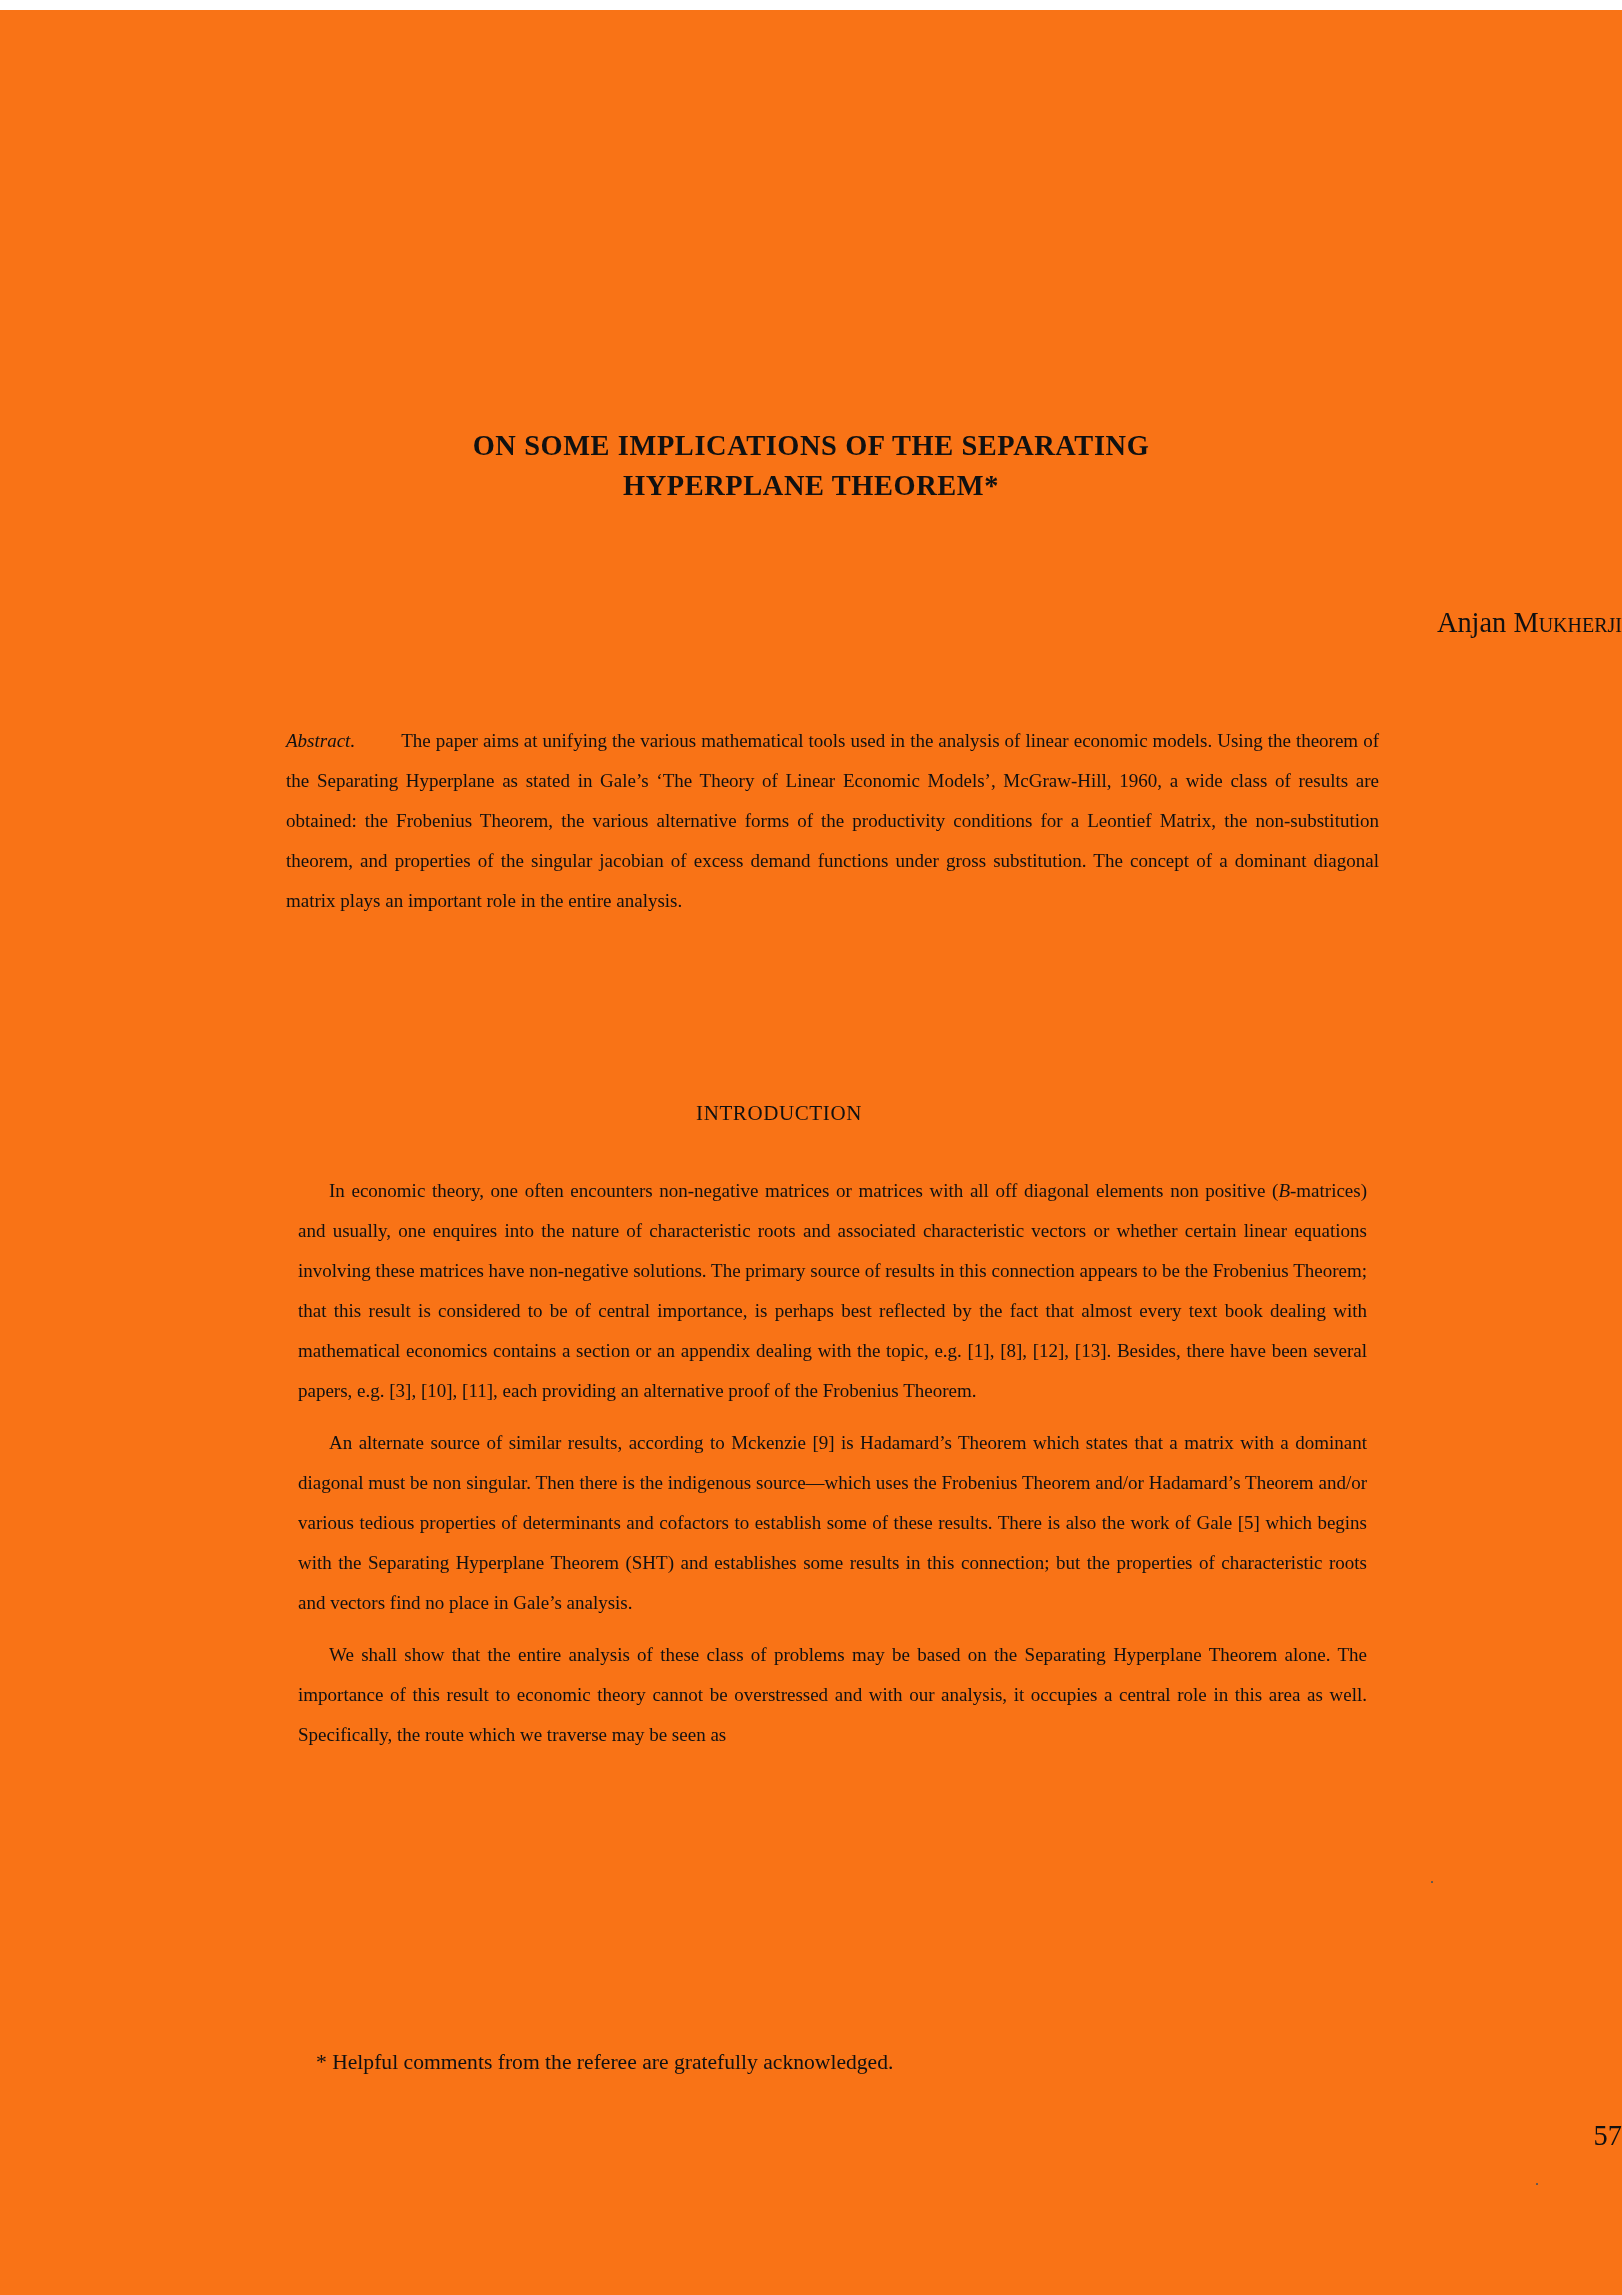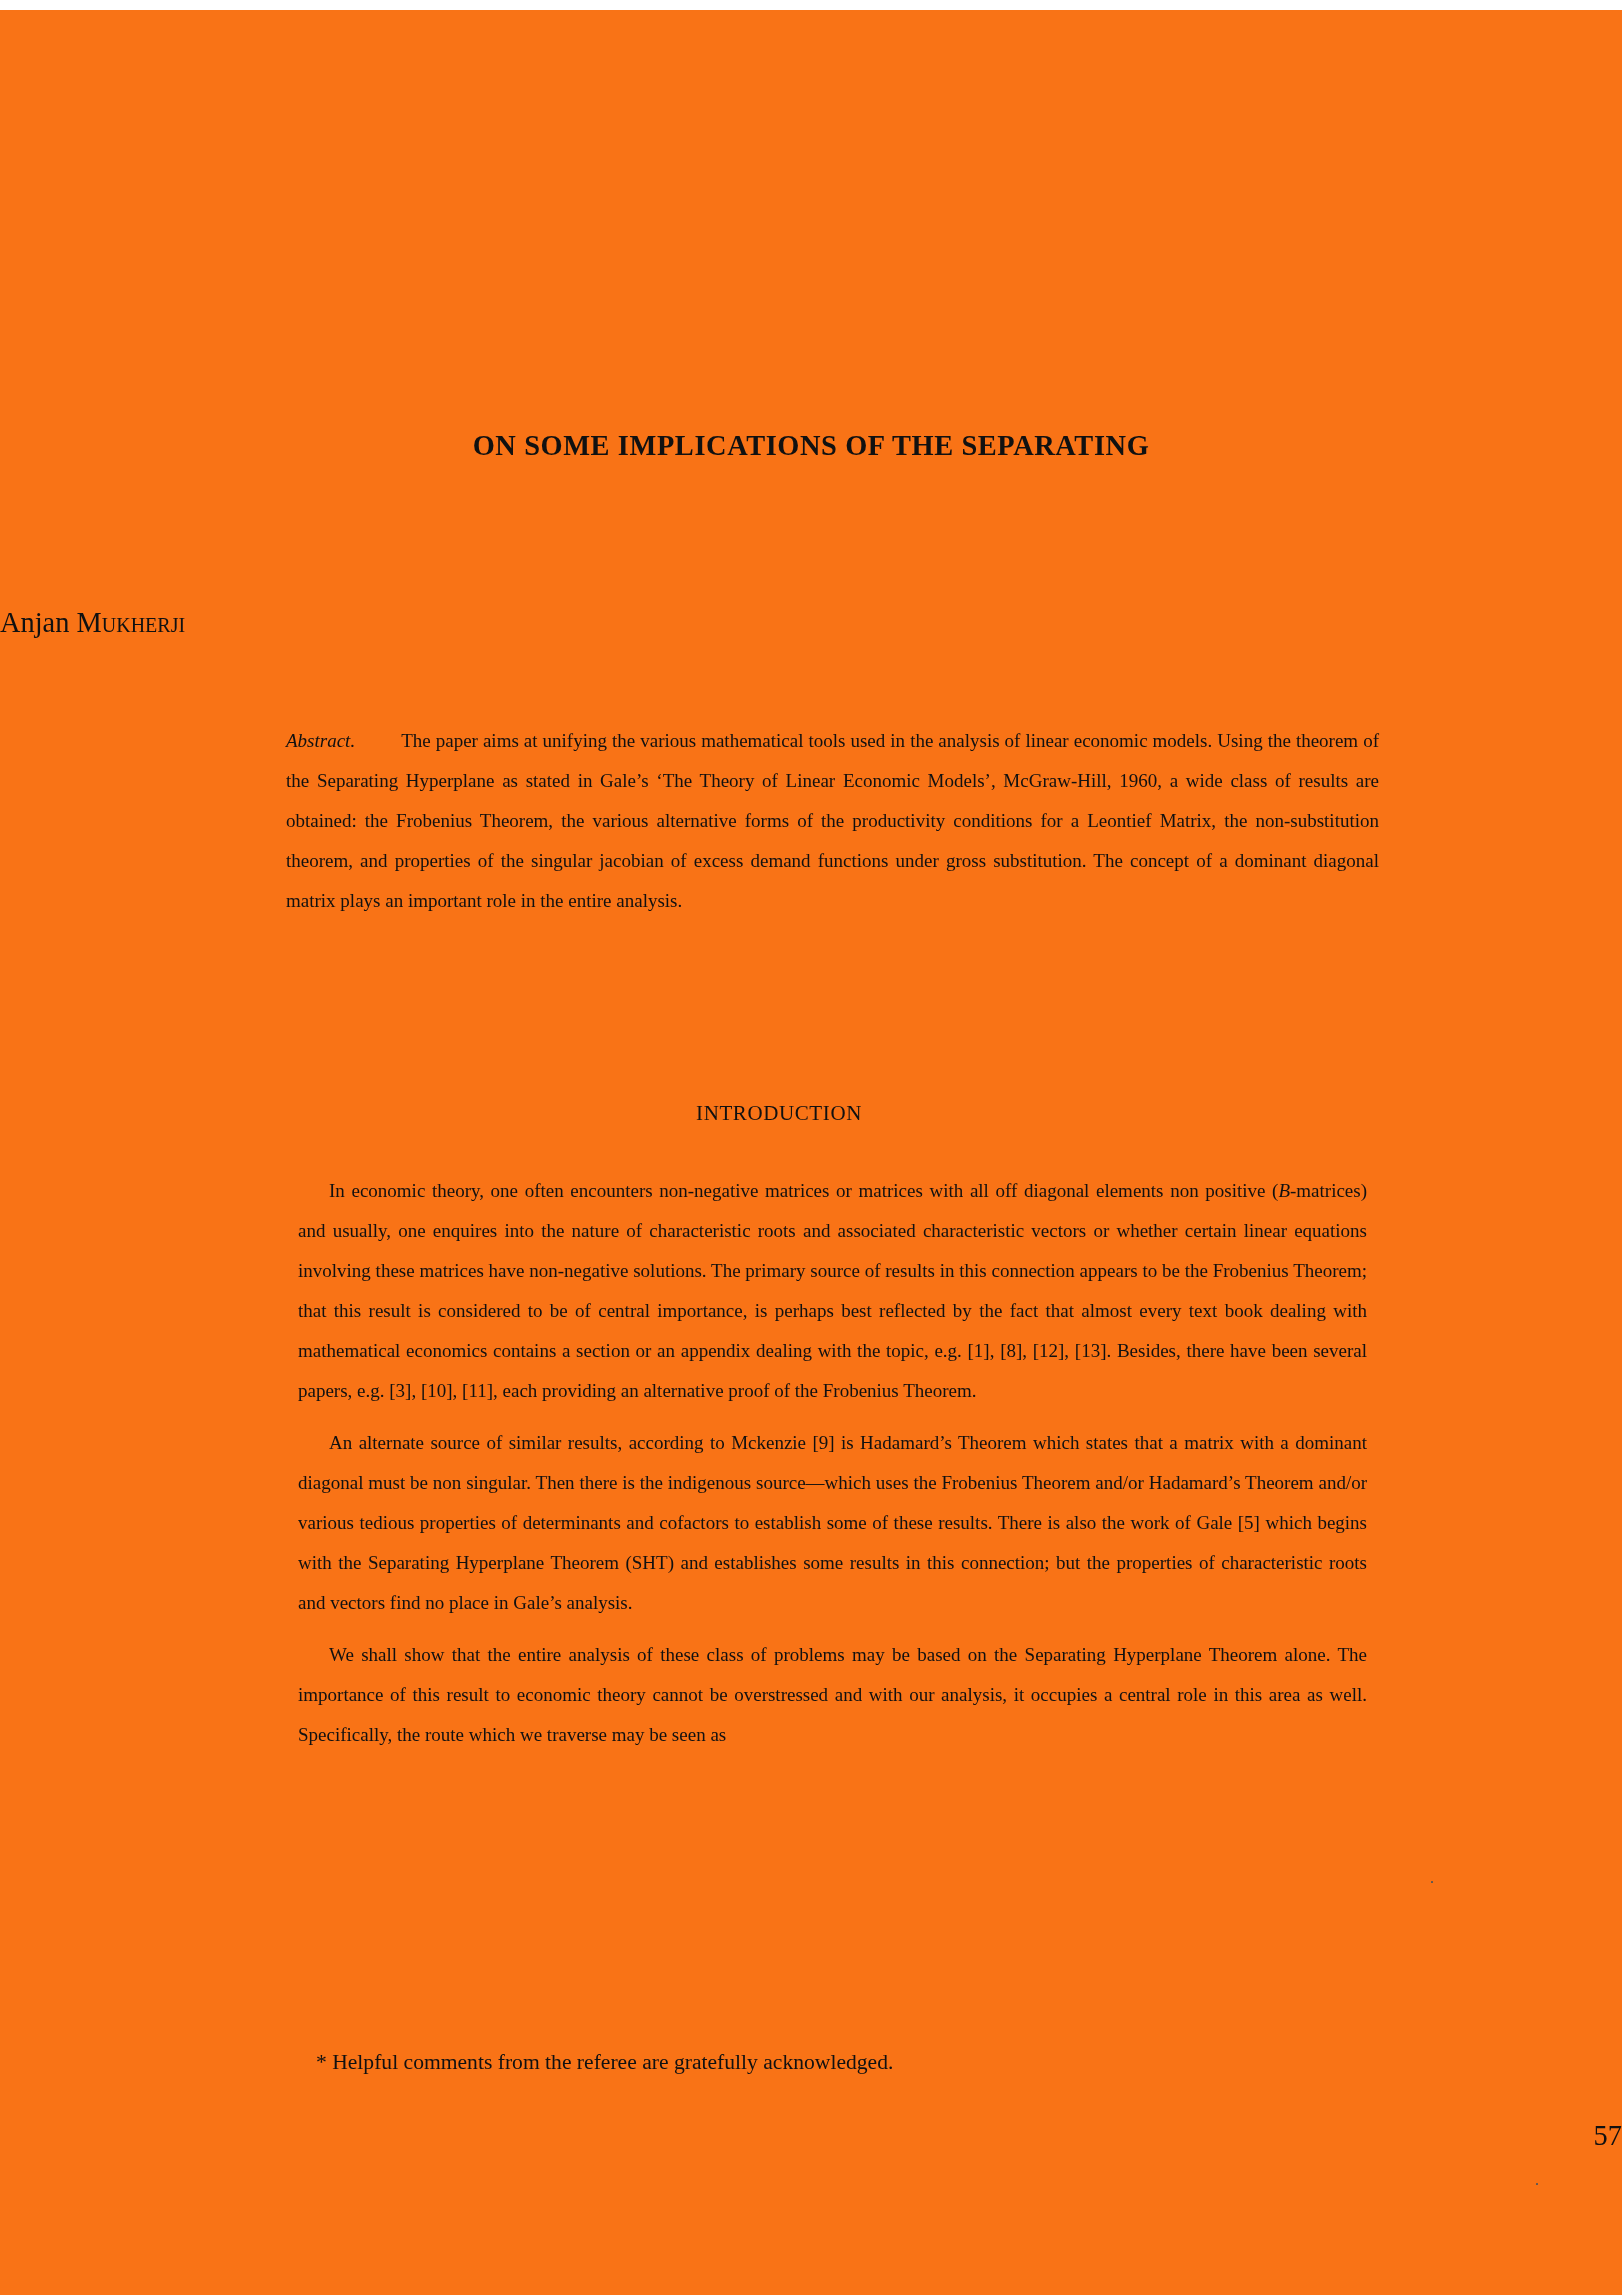--- a/index.html
+++ b/index.html
@@ -32,21 +32,21 @@
     font-size: 28.4px;
     line-height: 40px;
     letter-spacing: 0.6px;
   }
   .title .line { display: block; }
   .author {
     position: absolute;
     left: 0;
     width: 1622px;
     top: 593px;
-    text-align: left;
+    text-align: right;
     font-size: 28.4px;
     line-height: 40px;
   }
   .author .sc {
     font-variant: small-caps;
   }
   .textblock {
     position: absolute;
     left: 286px;
     width: 1093px;
@@ -98,20 +98,21 @@
     border-radius: 50%;
   }
 </style>
 </head>
 <body>
 
 <div class="page">
 
   <div class="title">
     <span class="line">ON SOME IMPLICATIONS OF THE SEPARATING</span>
+    <span class="line">HYPERPLANE THEOREM*</span>
   </div>
 
   <div class="author">
     <span>Anjan</span>
     <span class="sc">Mukherji</span>
   </div>
 
   <div class="textblock abstract">
     <span class="label">Abstract.</span><span>The paper aims at unifying the various mathematical tools used in the analysis of linear economic models. Using the theorem of the Separating Hyperplane as stated in Gale’s ‘The Theory of Linear Economic Models’, McGraw-Hill, 1960, a wide class of results are obtained: the Frobenius Theorem, the various alternative forms of the productivity conditions for a Leontief Matrix, the non-substitution theorem, and properties of the singular jacobian of excess demand functions under gross substitution. The concept of a dominant diagonal matrix plays an important role in the entire analysis.</span>
   </div>

